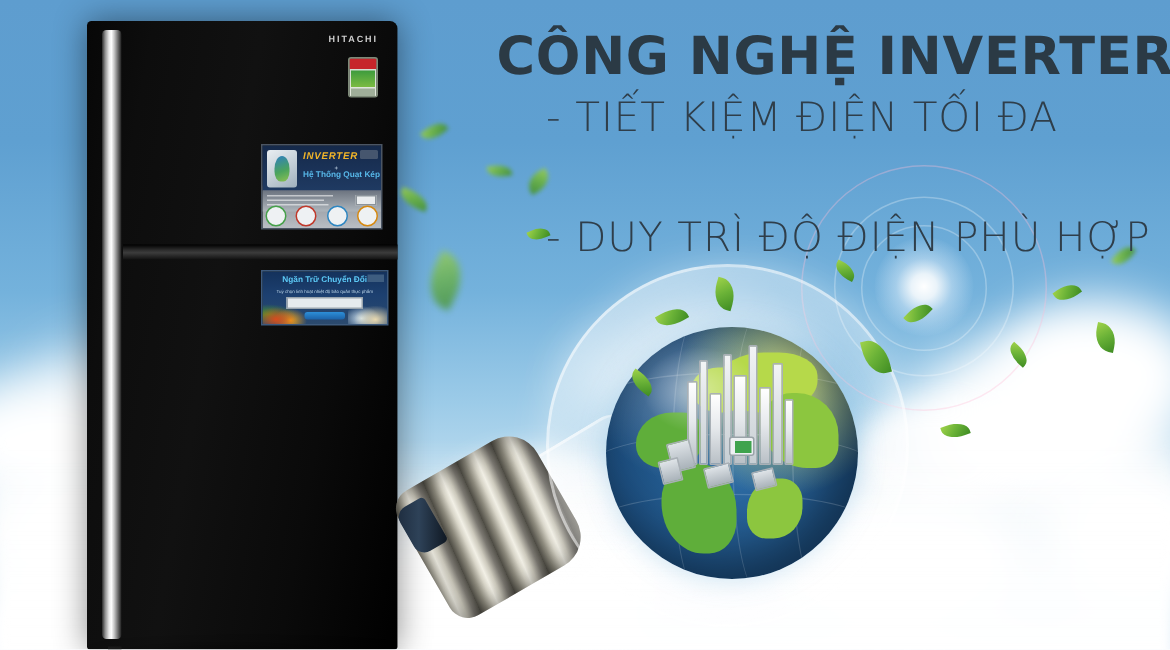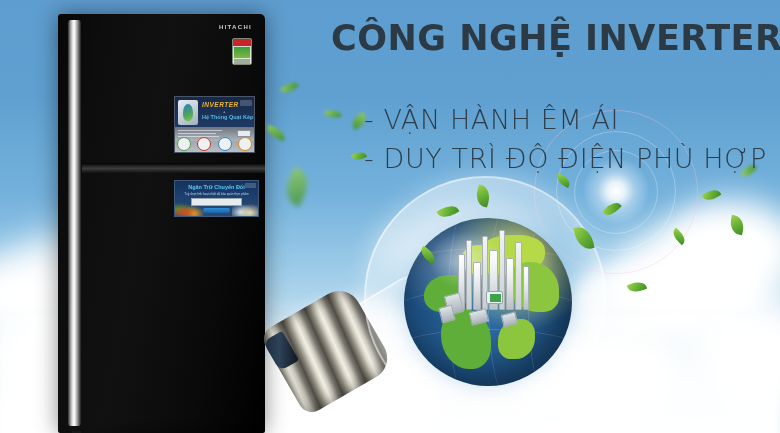--- a/index.html
+++ b/index.html
@@ -323,16 +323,16 @@
     <div class="leaf" style="left:603px;top:204px;width:18px;height:10px;transform:rotate(-46deg);"></div>
     <div class="leaf" style="left:556px;top:176px;width:15px;height:9px;transform:rotate(28deg);"></div>
     <div class="leaf" style="left:703px;top:190px;width:17px;height:10px;transform:rotate(-34deg);"></div>
     <div class="leaf" style="left:730px;top:216px;width:14px;height:18px;transform:rotate(12deg);"></div>
     <div class="leaf" style="left:671px;top:232px;width:16px;height:9px;transform:rotate(42deg);"></div>
     <div class="leaf" style="left:628px;top:282px;width:18px;height:10px;transform:rotate(-20deg);"></div>
     <div class="leaf blur" style="left:741px;top:166px;width:16px;height:9px;transform:rotate(-52deg);"></div>
   </div>
 
   <div id="headline">CÔNG NGHỆ INVERTER</div>
-  <div class="bullet" id="bullet-1">- VẬN HÀNH ÊM ÁI</div>
+  <div class="bullet" id="bullet-0">- TIẾT KIỆM ĐIỆN TỐI ĐA</div>
   <div class="bullet" id="bullet-2">- DUY TRÌ ĐỘ ĐIỆN PHÙ HỢP</div>
 
 </div>
 
 </body></html>

